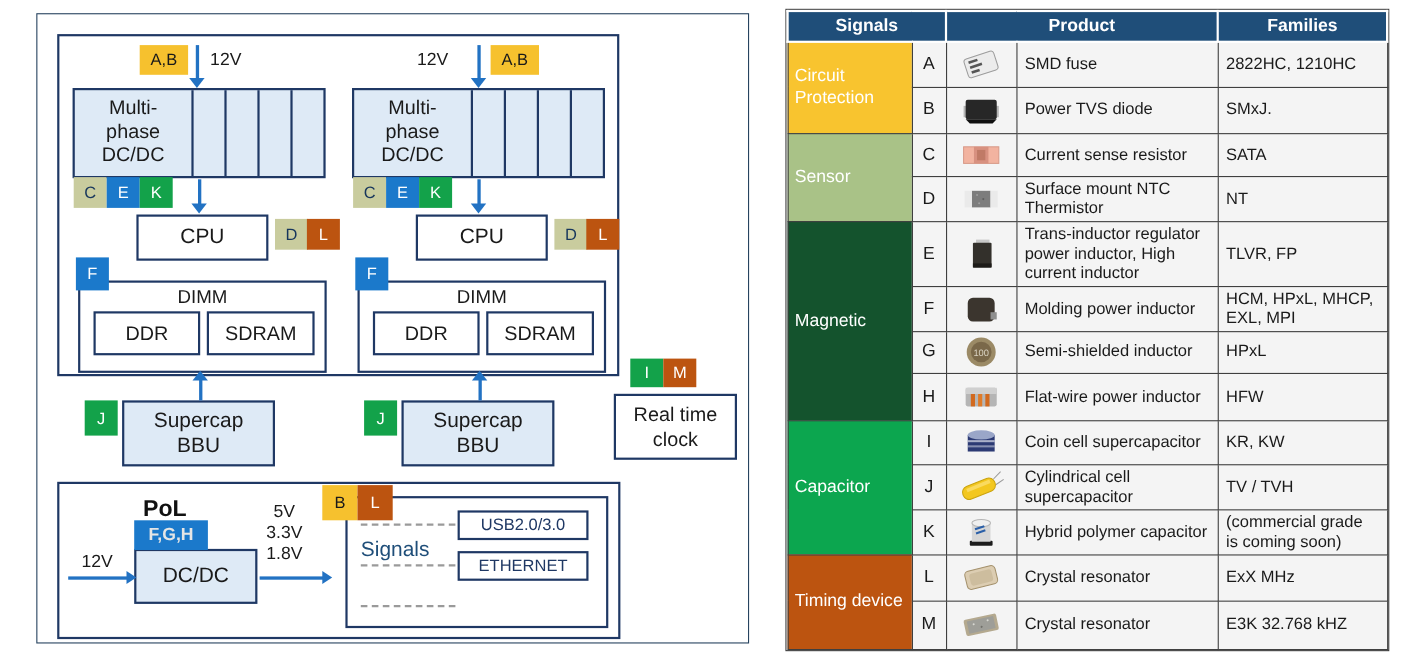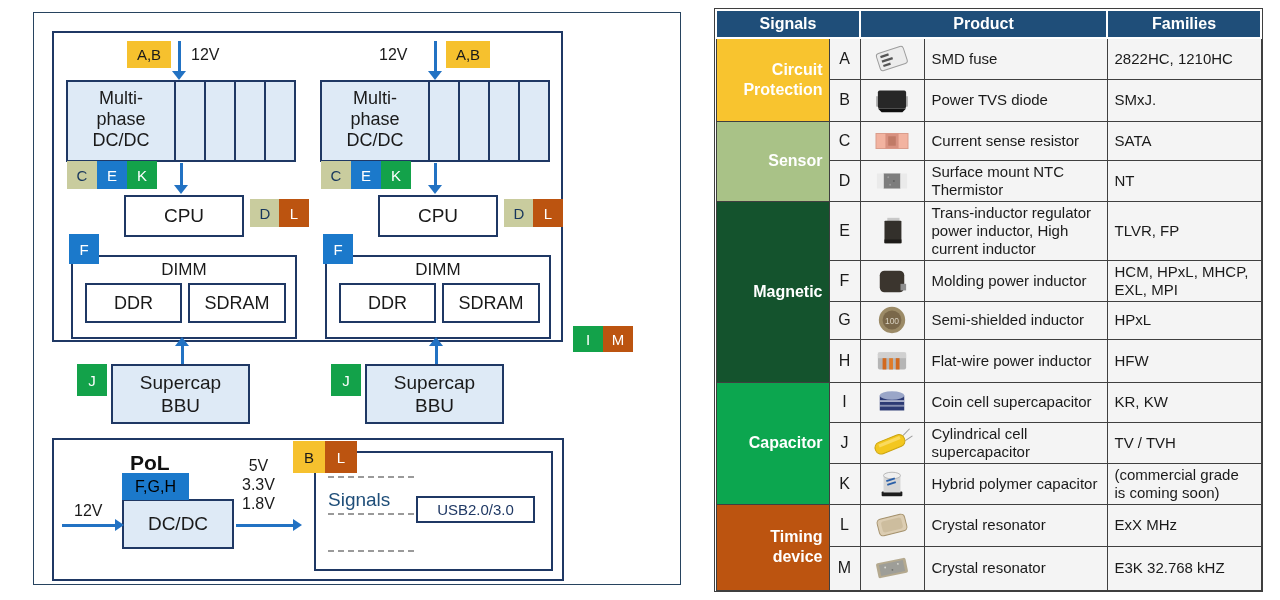--- a/index.html
+++ b/index.html
@@ -50,21 +50,21 @@
   .signals-label{position:absolute; font-size:19px; color:#1F4E79;}
   .pol-title{position:absolute; font-weight:bold; font-size:21px; color:#111;}
   .volts{position:absolute; font-size:16px; line-height:19px;}
 
   
   #table-wrap{position:absolute; left:714px; top:8px; border:1px solid #3f3f3f;}
   table{border-collapse:collapse; table-layout:fixed; width:545px;}
   th{background:var(--table-header); color:#fff; font-weight:bold; font-size:16px;
      border:2px solid #fff; height:28px;}
   td{border:1px solid #3f3f3f; background:#F4F4F4; vertical-align:middle;}
-  td.cat{color:#fff; font-weight:bold; font-size:16px; text-align:right; padding:0 6px; line-height:20px;}
+  td.cat{color:#fff; font-weight:normal; font-size:16px; text-align:left; padding:0 6px; line-height:20px;}
   td.letter{text-align:center; font-size:16px;}
   td.photo{text-align:center;}
   td.photo svg{vertical-align:middle;}
   td.prod,td.fam{font-size:15px; line-height:18px; padding:2px 7px; text-align:left;}
 </style>
 </head>
 <body>
 
 <div class="stage">
 
@@ -153,45 +153,49 @@
     <div class="box fill" style="left:77px;top:351px;width:139px;height:60px;font-size:19px;line-height:23px;">
         <div><span>Supercap</span><br><span>BBU</span></div>
       </div>
     <span class="chip" style="left: 297px; top: 351px; width: 30px; height: 32px; background: rgb(19, 162, 74); color: rgb(255, 255, 255);">J</span>
     <div class="box fill" style="left:331px;top:351px;width:139px;height:60px;font-size:19px;line-height:23px;">
         <div><span>Supercap</span><br><span>BBU</span></div>
       </div>
 
     <span class="chip" style="left: 539px; top: 313px; width: 30px; height: 26px; background: rgb(19, 162, 74); color: rgb(255, 255, 255);">I</span>
     <span class="chip" style="left: 569px; top: 313px; width: 30px; height: 26px; background: rgb(188, 84, 16); color: rgb(255, 255, 255);">M</span>
+    <div class="box" style="left:524px;top:345px;width:112px;height:60px;font-size:18px;line-height:22px;">
+        <div><span>Real time</span><br><span>clock</span></div>
+      </div>
 
     <div class="box" style="left:18px;top:425px;width:512px;height:143px;justify-content:flex-start;align-items:flex-start;">
       <div class="pol-title" style="left:76px;top:11px;">PoL</div>
-      <span class="chip" style="left: 68px; top: 33px; width: 67px; height: 27px; font-size: 16px; background: rgb(27, 121, 203); color: #000000;">F,G,H</span>
+      <span class="chip" style="left: 68px; top: 33px; width: 67px; height: 27px; font-size: 16px; background: rgb(27, 121, 203); color: #e5e5e5; font-weight: bold;">F,G,H</span>
       <div class="box fill" style="left:68px;top:59px;width:112px;height:50px;font-size:19px;">DC/DC</div>
       <span class="txt" style="left:20px;top:62px;">12V</span>
       <div class="arr h" style="left:8px;top:78px;width:62px;">
           <i></i>
           <b></b>
         </div>
       <div class="arr h" style="left:182px;top:78px;width:66px;">
           <i></i>
           <b></b>
         </div>
       <div class="volts" style="left:188px;top:16px;"><span>5V</span><br><span>3.3V</span><br><span>1.8V</span></div>
 
       <span class="chip" style="left: 239px; top: 1px; width: 32px; height: 32px; z-index: 7; background: rgb(246, 193, 46); color: rgb(26, 26, 26);">B</span>
       <span class="chip" style="left: 271px; top: 1px; width: 32px; height: 32px; z-index: 7; background: rgb(188, 84, 16); color: rgb(255, 255, 255);">L</span>
 
       <div class="box" style="left:260px;top:11px;width:239px;height:120px;justify-content:flex-start;align-items:flex-start;">
         <div class="signals-label" style="left:12px;top:36px;">Signals</div>
         <div class="dash" style="left:12px;top:23px;width:86px;"></div>
         <div class="dash" style="left:12px;top:60px;width:86px;"></div>
         <div class="dash" style="left:12px;top:97px;width:86px;"></div>
-        <div class="bus" style="left:100px;top:11px;margin-top:32px;">USB2.0/3.0</div>
+        <div class="bus" style="left:100px;top:11px;">USB2.0/3.0</div>
+        <div class="bus" style="left:100px;top:48px;">ETHERNET</div>
       </div>
     </div>
   </div>
 
   <div id="table-wrap">
     <table id="families-table">
       <colgroup>
         <col style="width:113px">
           <col style="width:31px">
           <col style="width:64px">

